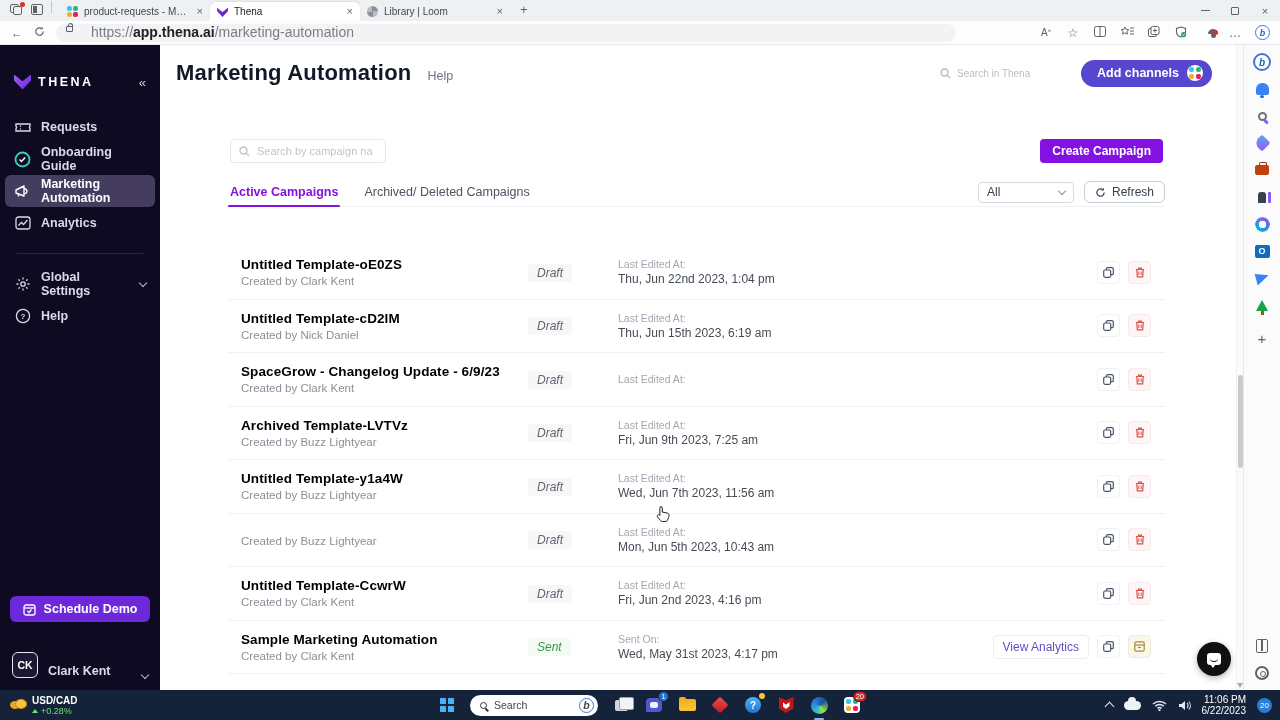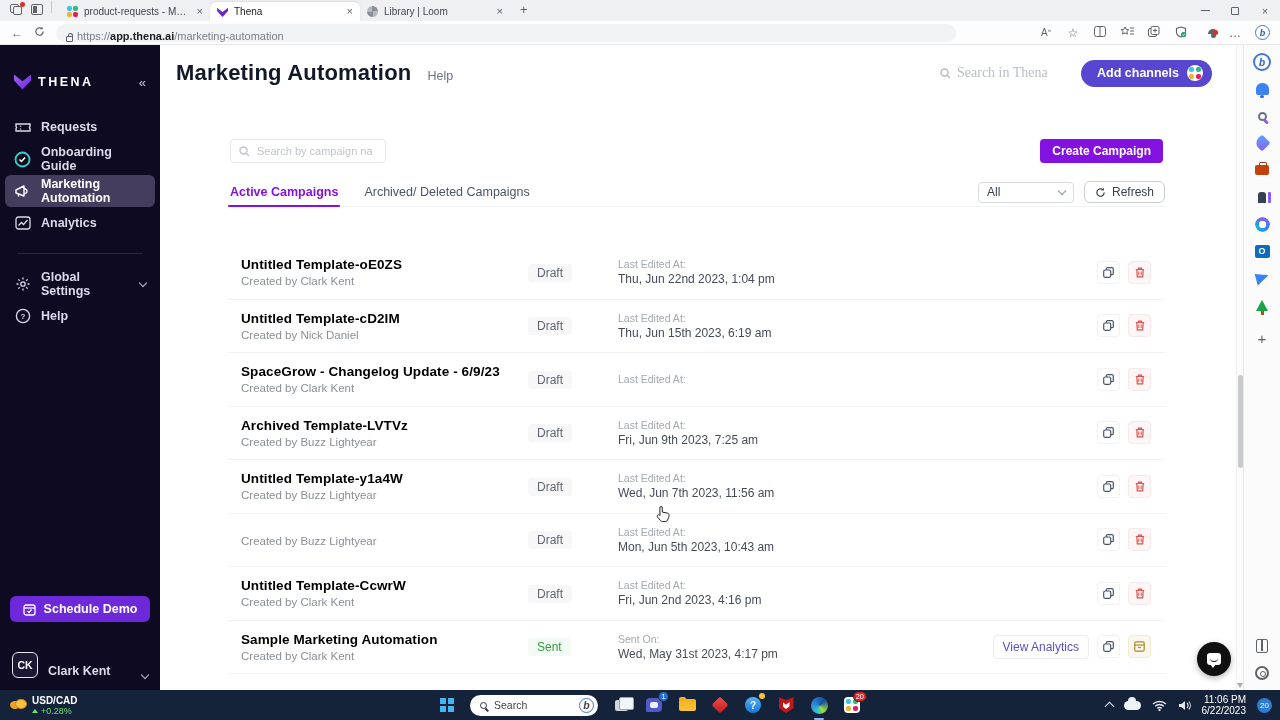--- a/index.html
+++ b/index.html
@@ -30,21 +30,21 @@
   .fav-loom { border-radius:50%; background:conic-gradient(#8a8f98 0 25%, #b6bac2 25% 50%, #8a8f98 50% 75%, #b6bac2 75%); }
   .newtab { font-size:13px; color:#5f6368; margin:0 0 4px 10px; }
   .win-controls { margin-left:auto; display:flex; align-items:center; height:100%; }
   .win-controls .wc { width:30px; height:100%; display:flex; align-items:center; justify-content:center; color:#5f6368; font-size:11px; }
   .wc .min-bar { width:9px; height:1px; background:#5f6368; }
   .wc .max-box { width:8px; height:8px; border:1px solid #5f6368; border-radius:1px; }
 
   
   .toolbar { position:absolute; top:21px; left:0; right:0; height:24px; background:#fdfdfd; border-bottom:1px solid #e8e8ea; display:flex; align-items:center; padding:0 6px; }
   .nav-btn { width:22px; text-align:center; color:#5f6368; font-size:12px; }
-  .urlbox { display:flex; align-items:flex-end; gap:4px; background:#f2f3f5; border-radius:10px; height:18px; margin-left:6px; padding:0 10px; width:900px; font-size:11px; color:#3c4043; }
+  .urlbox { display:flex; align-items:flex-start; gap:18px; background:#f2f3f5; border-radius:10px; height:18px; margin-left:6px; padding:0 10px; width:900px; font-size:14px; color:#3c4043; }
   .lock { width:7px; height:6px; border:1px solid #5f6368; border-radius:1px; position:relative; margin-top:2px; }
   .lock:before { content:""; position:absolute; left:1px; top:-4px; width:3px; height:3px; border:1px solid #5f6368; border-bottom:none; border-radius:3px 3px 0 0; }
   .url b { color:#202124; } .url span { color:#7a7e85; }
   .tb-icons { margin-left:auto; display:flex; align-items:center; gap:13px; padding-right:4px; color:#5f6368; font-size:11px; }
   .tb-ic { position:relative; width:14px; text-align:center; }
   .person-ic { width:10px; height:10px; position:relative; }
   .person-ic:before { content:""; position:absolute; left:2.5px; top:0; width:5px; height:5px; border-radius:50%; background:#5f6368; }
   .person-ic:after { content:""; position:absolute; left:0; bottom:-1px; width:10px; height:5px; border-radius:5px 5px 0 0; background:#5f6368; }
   .persondot { position:absolute; right:-3px; top:-3px; width:5px; height:5px; border-radius:50%; background:#d93025; }
   .bing-ic { width:15px; height:15px; border-radius:50%; border:1.5px solid #3f78d4; color:#2563c4; font-weight:bold; font-size:9px; display:flex; align-items:center; justify-content:center; background:#fff; font-style:italic; }
@@ -69,21 +69,21 @@
   .user-row { position:absolute; left:12px; right:12px; bottom:12px; display:flex; align-items:flex-end; gap:10px; }
   .avatar { width:26px; height:26px; border:1.5px solid #e8e6f0; border-radius:6px; background:#1c1733; color:#fff; font-size:10.5px; font-weight:bold; display:flex; align-items:center; justify-content:center; }
   .user-name { font-size:12.5px; color:#dcd9ea; font-weight:600; }
 
   
   .main { position:absolute; left:160px; right:44px; top:0; bottom:0; background:#fff; overflow:hidden; }
   .app-header { display:flex; align-items:center; height:56px; padding:0 12px 0 16px; }
   .page-title { font-size:22px; font-weight:bold; color:#111827; letter-spacing:.2px; }
   .help-link { font-size:12.5px; color:#6b7280; margin-left:16px; margin-top:6px; }
   .thena-search { margin-left:auto; display:flex; align-items:center; gap:6px; width:125px; color:#b6bac2; }
-  .thena-search input { border:none; outline:none; font-size:14px; color:#555; width:100px; font-family:Liberation Serif, serif; }
+  .thena-search input { border:none; outline:none; font-size:10px; color:#555; width:100px; font-family:Liberation Sans, sans-serif; }
   .thena-search input::placeholder { color:#b9bdc6; }
   .add-channels { margin-left:16px; margin-right:12px; height:27px; padding:0 9px 0 16px; border:none; border-radius:14px; background:#5746cf; color:#fff; font-size:12.5px; font-weight:600; display:flex; align-items:center; gap:8px; font-family:inherit; }
   .ac-circle { width:16px; height:16px; border-radius:50%; background:#fff; position:relative; }
   .ac-circle i { position:absolute; width:5px; height:5px; border-radius:2px; }
   .ac-circle i:nth-child(1){ left:2px; top:2px; background:#36c5f0; } .ac-circle i:nth-child(2){ right:2px; top:2px; background:#2eb67d; }
   .ac-circle i:nth-child(3){ left:2px; bottom:2px; background:#ecb22e; } .ac-circle i:nth-child(4){ right:2px; bottom:2px; background:#e01e5a; }
 
   .content { margin:38px 71px 0 68px; }
   .panel-top { display:flex; align-items:center; padding:0 2px; }
   .camp-search { display:flex; align-items:center; gap:7px; width:156px; height:24px; border:1px solid #e5e7eb; border-radius:4px; padding:0 8px; }
@@ -98,21 +98,21 @@
   .filters { margin-left:auto; display:flex; align-items:center; gap:10px; padding-bottom:3px; }
   .select { width:96px; height:21px; border:1px solid #d7dadf; border-radius:4px; display:flex; align-items:center; padding:0 8px; font-size:12px; color:#374151; }
   .select .chev { border-color:#8a8f98; margin-left:auto; margin-top:-3px; }
   .refresh-btn { height:22px; border:1px solid #c9cdd4; border-radius:6px; background:#fff; display:flex; align-items:center; gap:6px; padding:0 10px; font-size:12px; color:#374151; font-family:inherit; }
 
   .rows { margin-top:39px; }
   .row { display:flex; align-items:center; height:53.5px; border-bottom:1px solid #f1f1f4; }
   .col-name { width:300px; padding-left:13px; }
   .c-name { font-size:13.5px; font-weight:bold; color:#000000; letter-spacing:.1px; }
   .c-creator { font-size:11.5px; color:#8a8f98; margin-top:3px; }
-  .col-status { width:90px; }
+  .col-status { width:90px;font-style:italic; }
   .badge { display:inline-block; font-size:12px; padding:2px 9px; border-radius:3px; }
   .badge.draft { color:#5f6672; background:#f7f7f8; }
   .badge.sent { color:#359a41; background:#f4fbf4; }
   .col-date { flex:1; }
   .d-label { font-size:10.5px; color:#a3a8b0; }
   .d-value { font-size:12px; color:#454b56; margin-top:2px; }
   .col-actions { display:flex; align-items:center; gap:8px; padding-right:14px; }
   .icon-btn { width:23px; height:23px; border:1px solid #f1f1f4; border-radius:4px; background:#fff; display:flex; align-items:center; justify-content:center; }
   .icon-btn.danger { background:#fdf5f6; border-color:#f7e8ea; }
   .icon-btn.warn { background:#fbf7ec; border-color:#f1ead6; }

